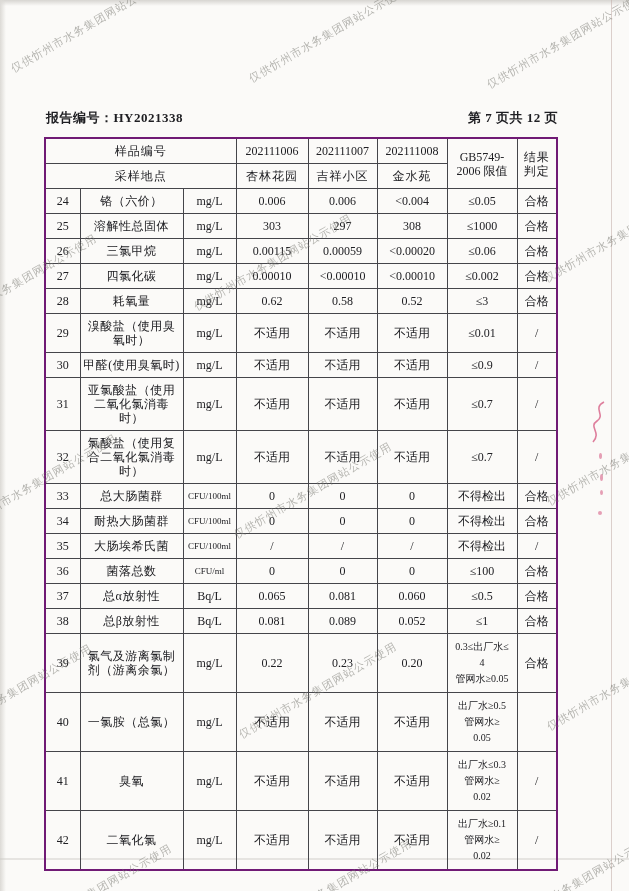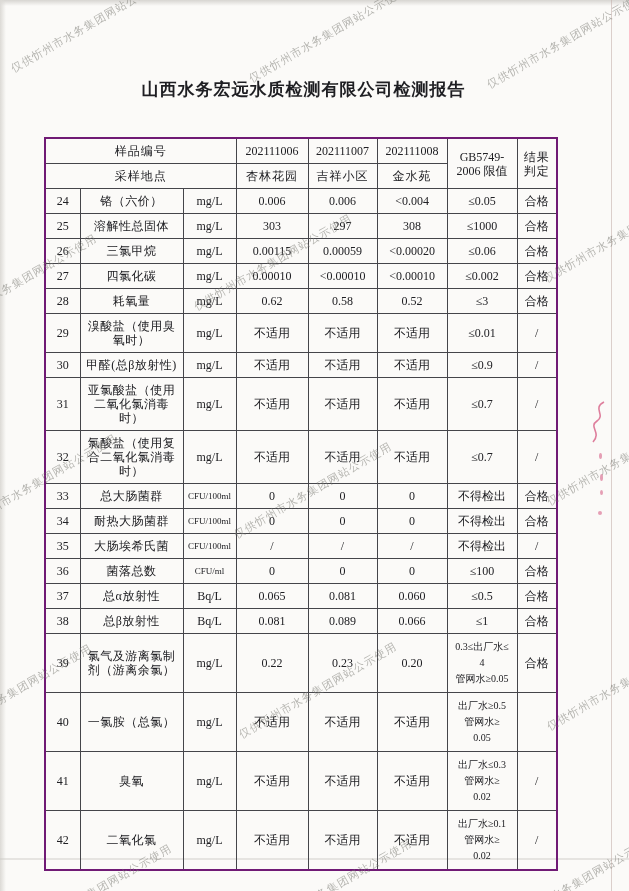--- a/index.html
+++ b/index.html
@@ -60,22 +60,25 @@
 </style>
 </head>
 <body>
 
 <div class="paper">
   <div class="edge-top"></div>
   <div class="edge-left"></div>
   <div class="edge-bottom"></div>
   <div class="fold-line" style="left:611px;"></div>
 
-  <div class="doc-title">山西水务宏远水质检测有限公司检测报告</div>
-
+
+  <div class="meta-row">
+    <span class="report-no">报告编号：HY2021338</span>
+    <span class="page-info">第 7 页共 12 页</span>
+  </div>
 
   <table class="report">
     <colgroup>
       <col style="width:35px">
         <col style="width:103px">
         <col style="width:53px">
       <col style="width:72px">
         <col style="width:69px">
         <col style="width:70px">
       <col style="width:70px">
@@ -155,21 +158,21 @@
           <td class="c-name">溴酸盐（使用臭氧时）</td>
           <td class="c-unit">mg/L</td>
           <td class="c-v1">不适用</td>
           <td class="c-v2">不适用</td>
           <td class="c-v3">不适用</td>
           <td class="c-limit">≤0.01</td>
           <td class="c-result">/</td>
         </tr>
         <tr>
           <td class="c-no">30</td>
-          <td class="c-name">甲醛(总β放射性)</td>
+          <td class="c-name">甲醛(使用臭氧时)</td>
           <td class="c-unit">mg/L</td>
           <td class="c-v1">不适用</td>
           <td class="c-v2">不适用</td>
           <td class="c-v3">不适用</td>
           <td class="c-limit">≤0.9</td>
           <td class="c-result">/</td>
         </tr>
         <tr>
           <td class="c-no">31</td>
           <td class="c-name">亚氯酸盐（使用二氧化氯消毒时）</td>
@@ -239,21 +242,21 @@
           <td class="c-v3">0.060</td>
           <td class="c-limit">≤0.5</td>
           <td class="c-result">合格</td>
         </tr>
         <tr>
           <td class="c-no">38</td>
           <td class="c-name">总β放射性</td>
           <td class="c-unit">Bq/L</td>
           <td class="c-v1">0.081</td>
           <td class="c-v2">0.089</td>
-          <td class="c-v3">0.066</td>
+          <td class="c-v3">0.052</td>
           <td class="c-limit">≤1</td>
           <td class="c-result">合格</td>
         </tr>
         <tr>
           <td class="c-no">39</td>
           <td class="c-name">氯气及游离氯制剂（游离余氯）</td>
           <td class="c-unit">mg/L</td>
           <td class="c-v1">0.22</td>
           <td class="c-v2">0.23</td>
           <td class="c-v3">0.20</td>

